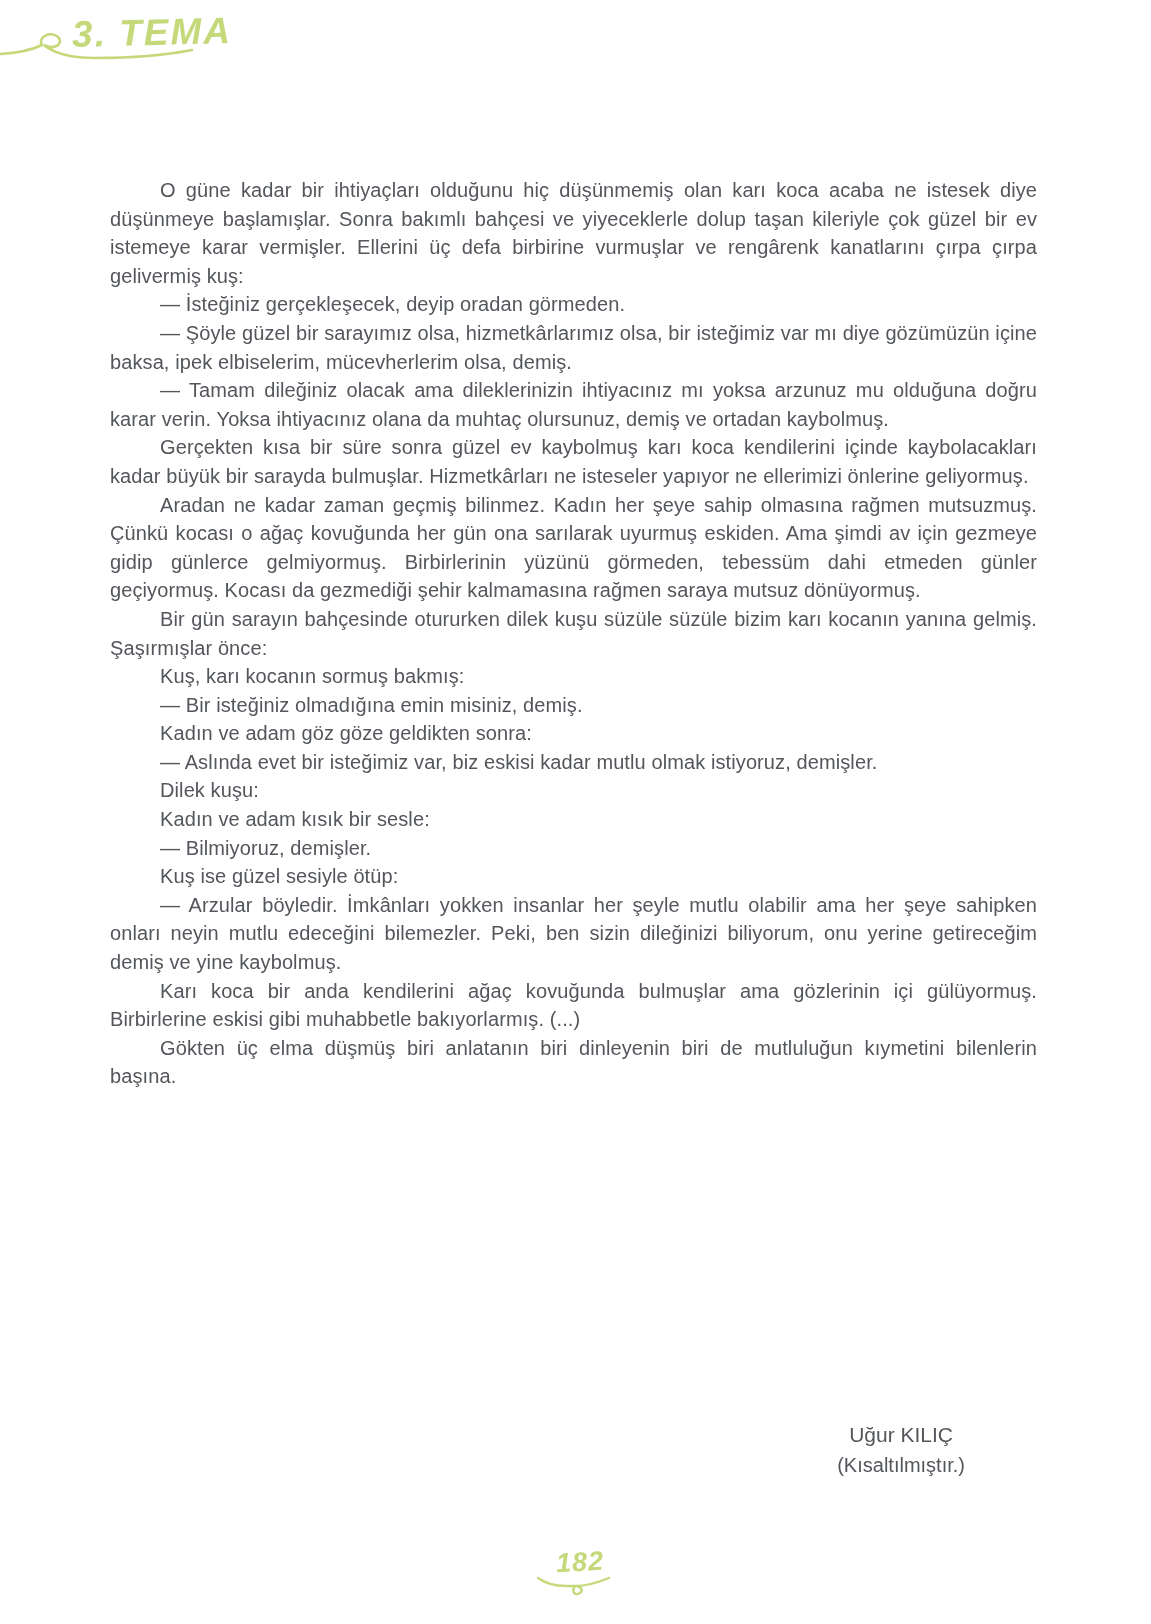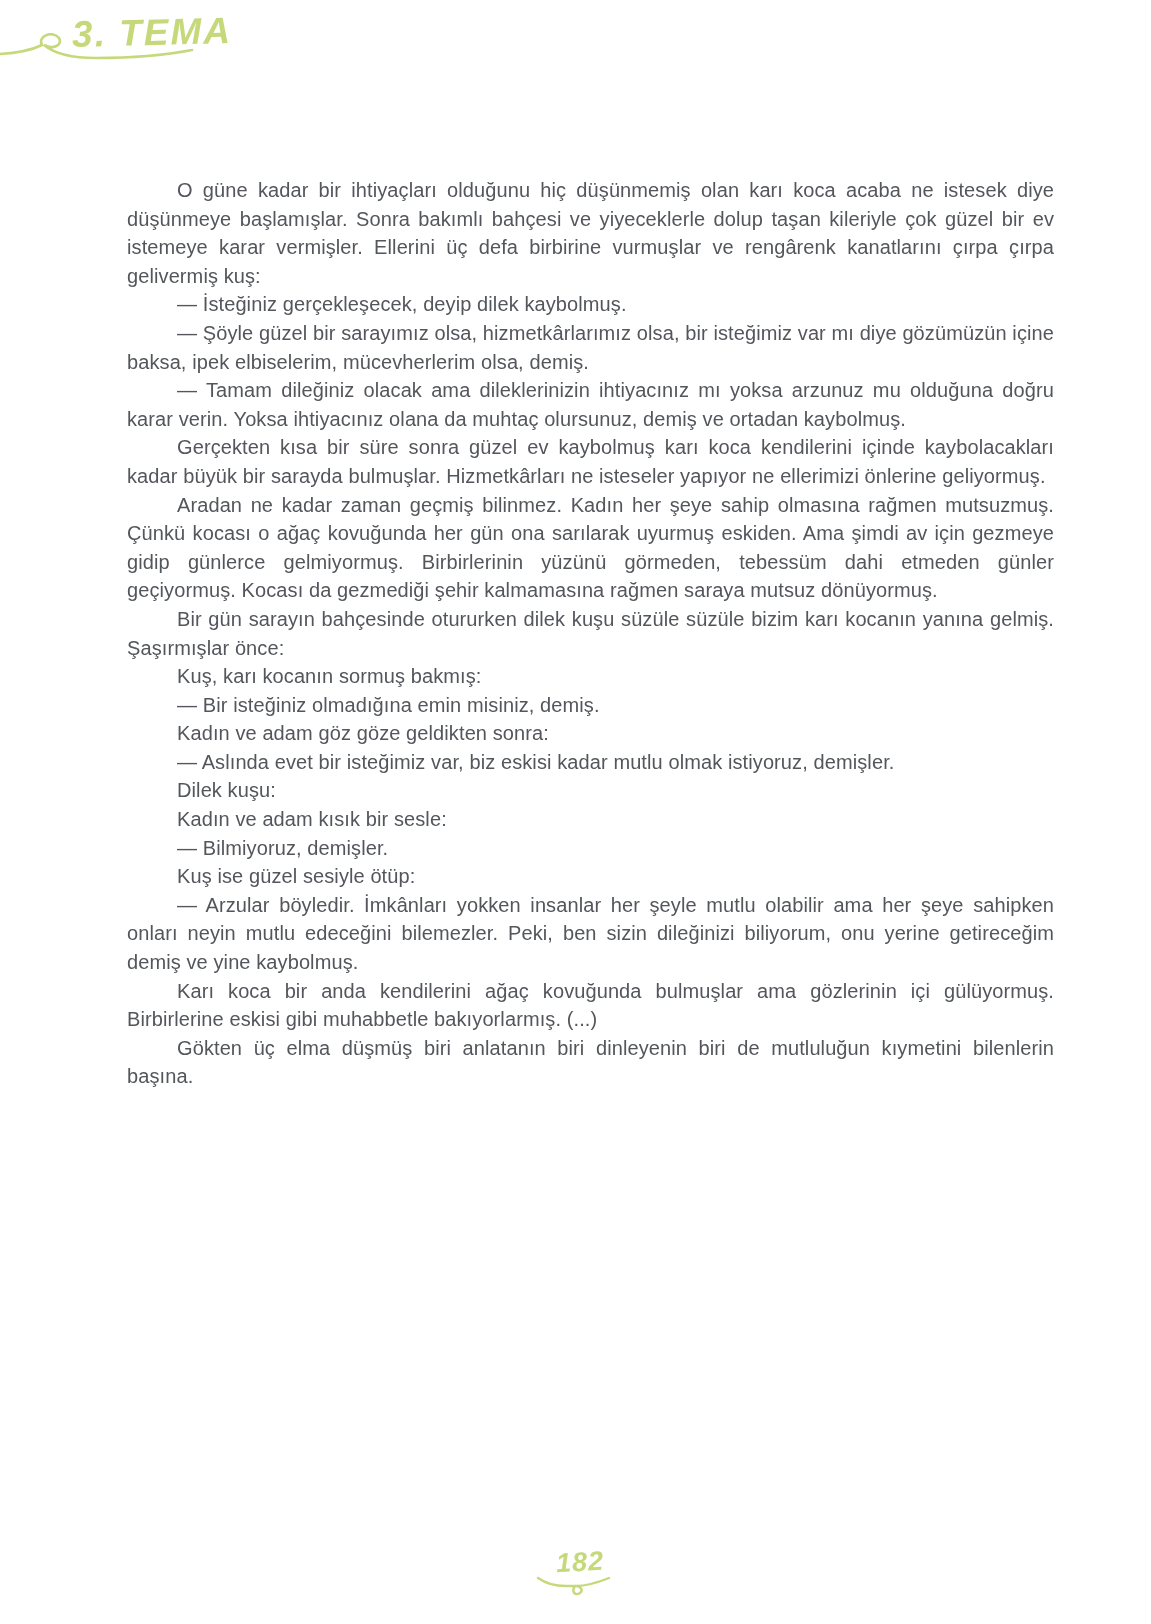--- a/index.html
+++ b/index.html
@@ -29,21 +29,21 @@
     position: absolute;
     left: 0;
     top: 33px;
     width: 200px;
     height: 32px;
   }
 
   
   .story {
     position: absolute;
-    left: 127px;
+    left: 110px;
     top: 176px;
     width: 927px;
     font-size: 20px;
     line-height: 28.6px;
     letter-spacing: 0.1px;
     text-align: justify;
     color: #53565b;
   }
   .story p { margin: 0; text-indent: 50px; }
 
@@ -88,39 +88,43 @@
 
   <header>
     <svg class="header-squiggle" viewBox="0 0 200 32" xmlns="http://www.w3.org/2000/svg">
       <path d="M0,21 C16,20 30,18 42,12 C37,3 53,-3 59,5 C63,12 53,17 44,12 C56,22 76,25 96,25 C131,25 166,22 192,17" fill="none" stroke="#c5d97b" stroke-width="2.6" stroke-linecap="round"></path>
     </svg>
     <span class="theme-title">3. TEMA</span>
   </header>
 
   <article class="story">
       <p>O güne kadar bir ihtiyaçları olduğunu hiç düşünmemiş olan karı koca acaba ne istesek diye düşünmeye başlamışlar. Sonra bakımlı bahçesi ve yiyeceklerle dolup taşan kileriyle çok güzel bir ev istemeye karar vermişler. Ellerini üç defa birbirine vurmuşlar ve rengârenk kanatlarını çırpa çırpa gelivermiş kuş:</p>
-      <p>— İsteğiniz gerçekleşecek, deyip dilek kaybolmuş.</p>
+      <p>— İsteğiniz gerçekleşecek, deyip oradan görmeden.</p>
       <p>— Şöyle güzel bir sarayımız olsa, hizmetkârlarımız olsa, bir isteğimiz var mı diye gözümüzün içine baksa, ipek elbiselerim, mücevherlerim olsa, demiş.</p>
       <p>— Tamam dileğiniz olacak ama dileklerinizin ihtiyacınız mı yoksa arzunuz mu olduğuna doğru karar verin. Yoksa ihtiyacınız olana da muhtaç olursunuz, demiş ve ortadan kaybolmuş.</p>
       <p>Gerçekten kısa bir süre sonra güzel ev kaybolmuş karı koca kendilerini içinde kaybolacakları kadar büyük bir sarayda bulmuşlar. Hizmetkârları ne isteseler yapıyor ne ellerimizi önlerine geliyormuş.</p>
       <p>Aradan ne kadar zaman geçmiş bilinmez. Kadın her şeye sahip olmasına rağmen mutsuzmuş. Çünkü kocası o ağaç kovuğunda her gün ona sarılarak uyurmuş eskiden. Ama şimdi av için gezmeye gidip günlerce gelmiyormuş. Birbirlerinin yüzünü görmeden, tebessüm dahi etmeden günler geçiyormuş. Kocası da gezmediği şehir kalmamasına rağmen saraya mutsuz dönüyormuş.</p>
       <p>Bir gün sarayın bahçesinde otururken dilek kuşu süzüle süzüle bizim karı kocanın yanına gelmiş. Şaşırmışlar önce:</p>
       <p>Kuş, karı kocanın sormuş bakmış:</p>
       <p>— Bir isteğiniz olmadığına emin misiniz, demiş.</p>
       <p>Kadın ve adam göz göze geldikten sonra:</p>
       <p>— Aslında evet bir isteğimiz var, biz eskisi kadar mutlu olmak istiyoruz, demişler.</p>
       <p>Dilek kuşu:</p>
       <p>Kadın ve adam kısık bir sesle:</p>
       <p>— Bilmiyoruz, demişler.</p>
       <p>Kuş ise güzel sesiyle ötüp:</p>
       <p>— Arzular böyledir. İmkânları yokken insanlar her şeyle mutlu olabilir ama her şeye sahipken onları neyin mutlu edeceğini bilemezler. Peki, ben sizin dileğinizi biliyorum, onu yerine getireceğim demiş ve yine kaybolmuş.</p>
       <p>Karı koca bir anda kendilerini ağaç kovuğunda bulmuşlar ama gözlerinin içi gülüyormuş. Birbirlerine eskisi gibi muhabbetle bakıyorlarmış. (...)</p>
       <p>Gökten üç elma düşmüş biri anlatanın biri dinleyenin biri de mutluluğun kıymetini bilenlerin başına.</p>
     </article>
 
+  <div class="signature">
+    <div class="author">Uğur KILIÇ</div>
+    <div class="note">(Kısaltılmıştır.)</div>
+  </div>
 
   <footer>
     <span class="page-number">182</span>
     <svg class="footer-squiggle" viewBox="0 0 76 24" xmlns="http://www.w3.org/2000/svg">
       <path d="M2,5 C9,10 18,13 30,13 C34,13 37,13 39,13 C35,19 39,23 44,20 C48,17 44,13 40,13 C52,13 63,9 73,5" fill="none" stroke="#c5d97b" stroke-width="2.4" stroke-linecap="round"></path>
     </svg>
   </footer>
 
 </div>
 

